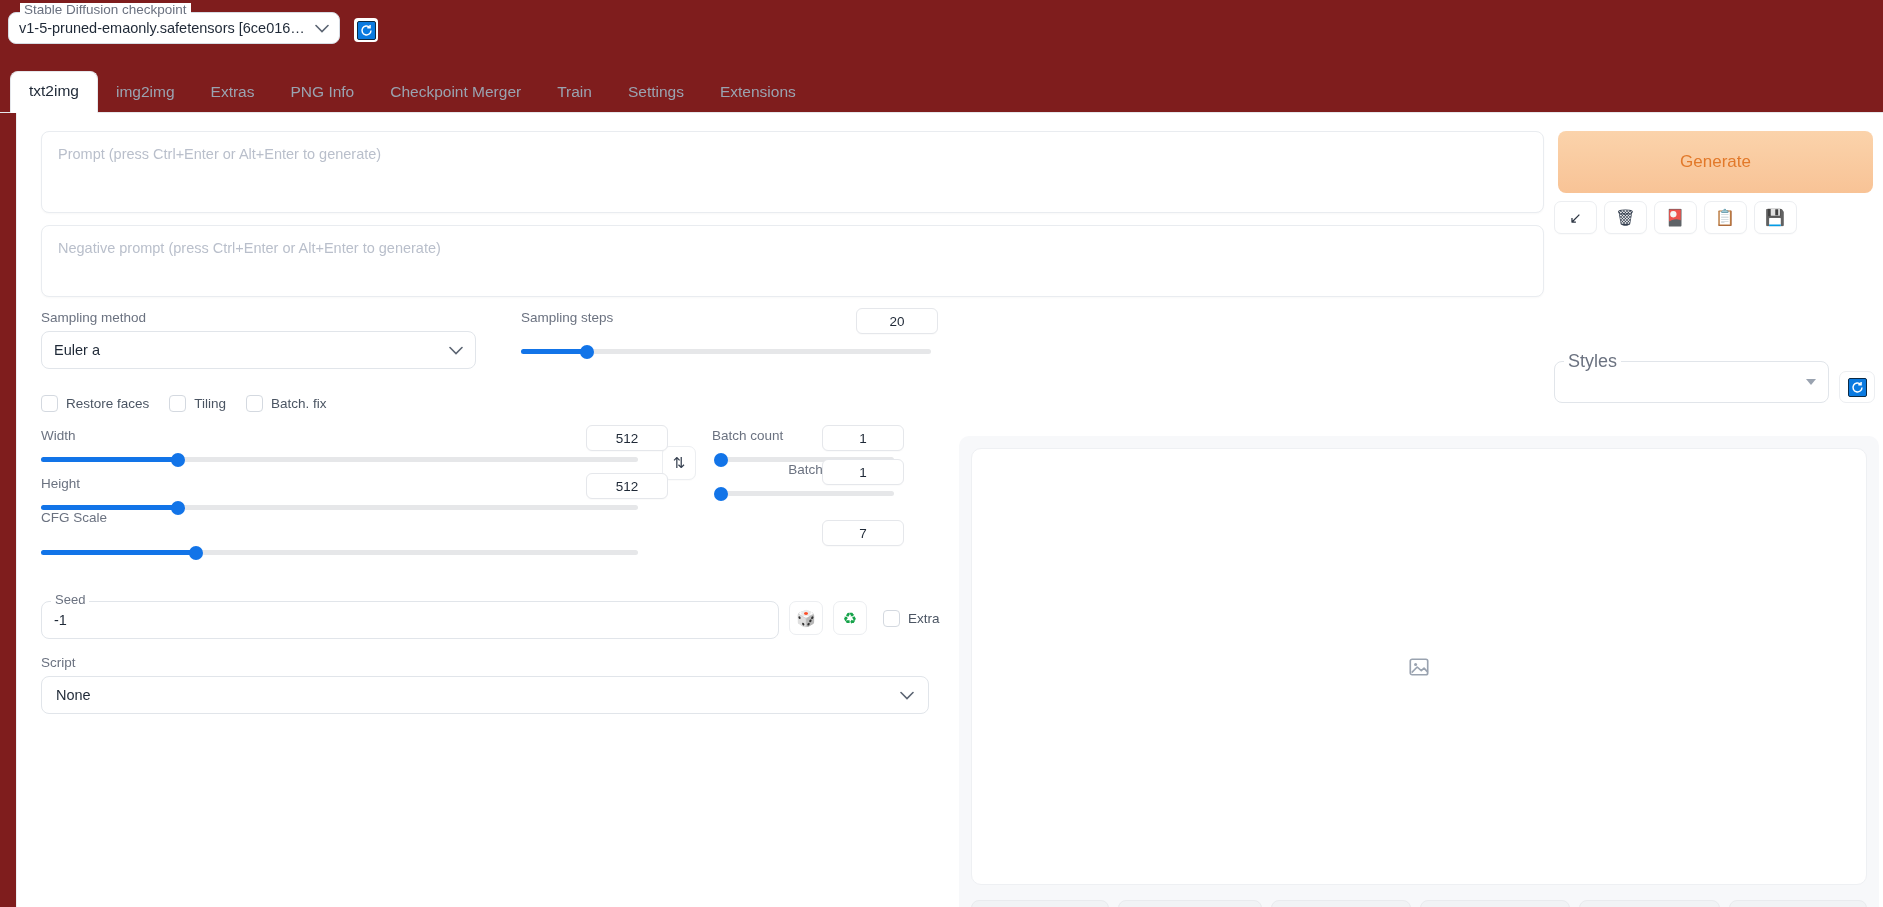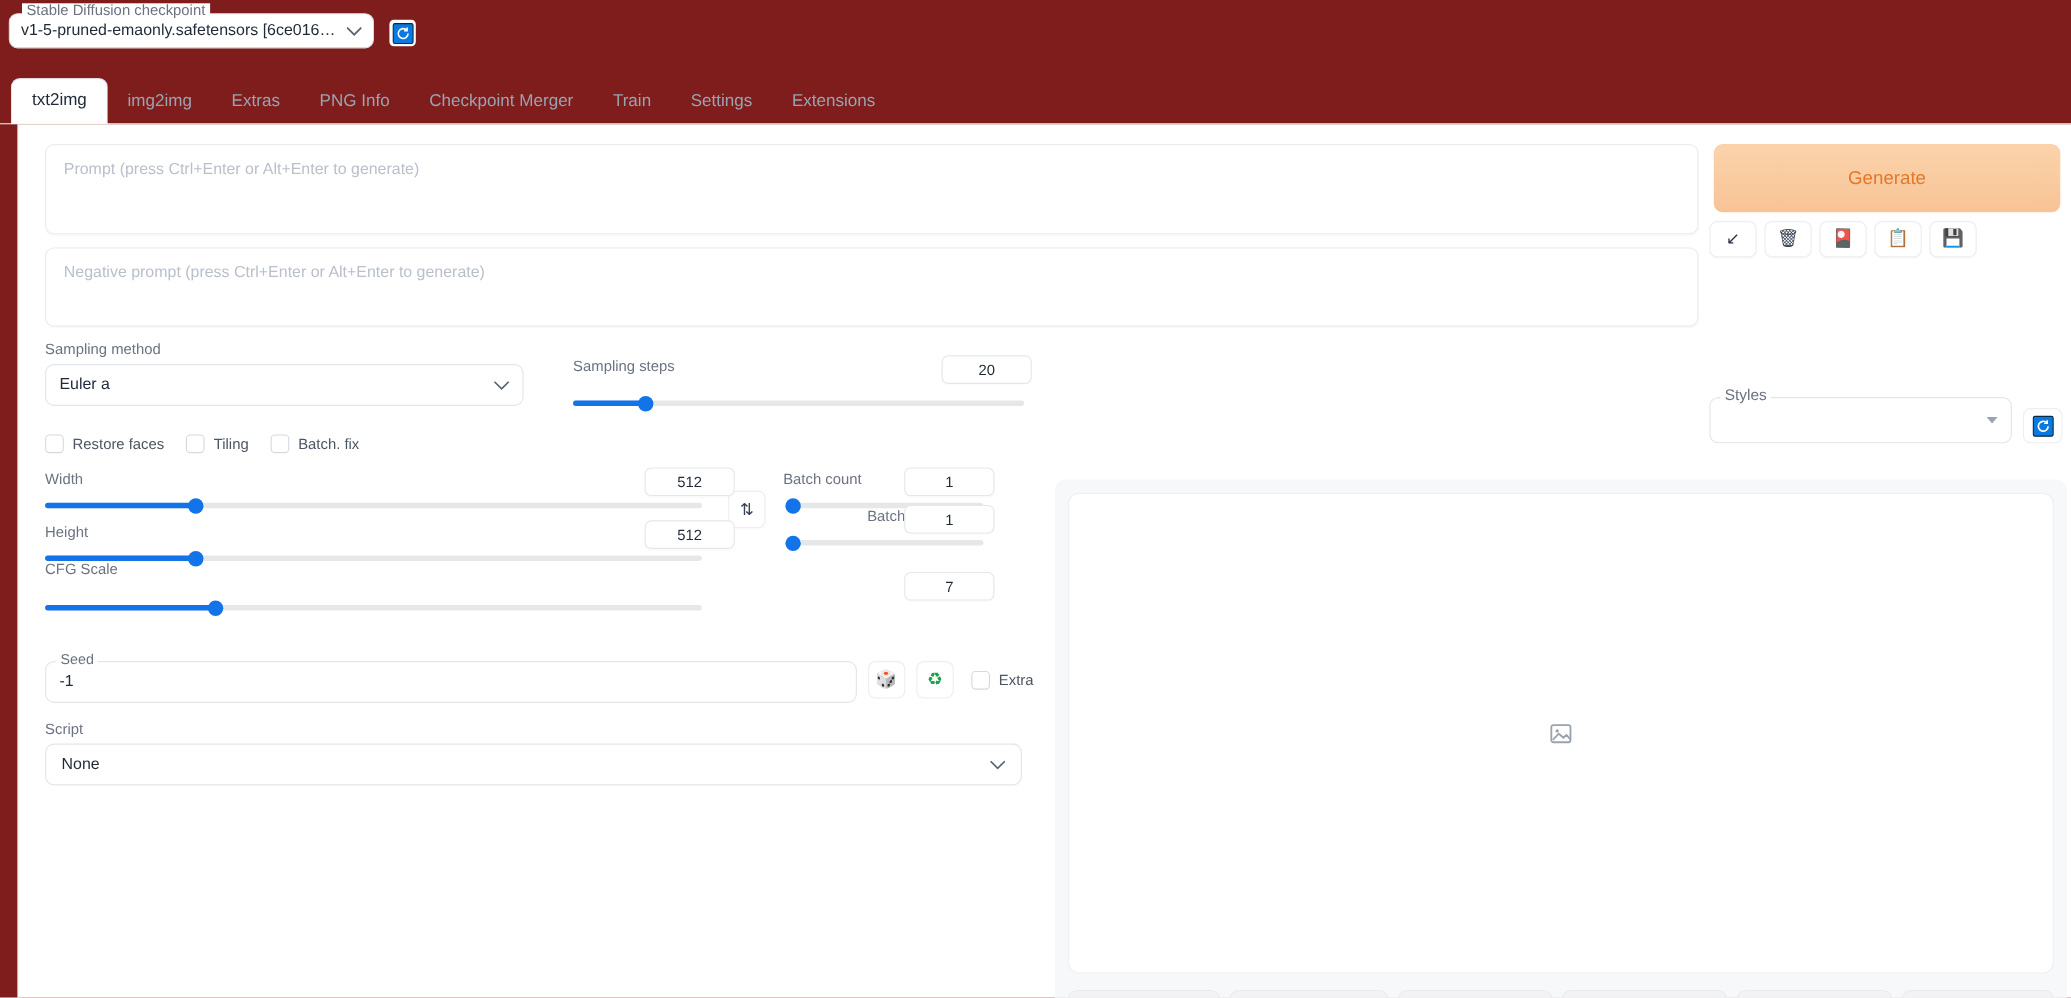--- a/index.html
+++ b/index.html
@@ -137,21 +137,21 @@
     display: flex; align-items: center; justify-content: center;
     cursor: pointer; font-size: 16px; line-height: 1;
     box-shadow: 0 1px 1px rgba(0,0,0,0.02);
   }
 
   
   .styles-wrap { position: absolute; left: 1537px; top: 248px; }
   .styles-legend {
     position: absolute; left: 10px; top: -9px;
     background: #fff; padding: 0 4px;
-    font-size: 14px; color: #6b7280; line-height: 1; z-index: 2;
+    font-size: 18px; color: #6b7280; line-height: 1; z-index: 2;
   }
   .styles-box {
     width: 275px; height: 42px;
     border: 1px solid #e1e5ea; border-radius: 8px;
     background: #fff; position: relative;
   }
   .styles-caret {
     position: absolute; right: 12px; top: 17px;
     width: 0; height: 0;
     border-left: 5px solid transparent;
@@ -369,21 +369,21 @@
       <span class="refresh-glyph">
         <svg width="13" height="13" viewBox="0 0 16 16">
           <path d="M13.5 8a5.5 5.5 0 1 1-1.6-3.9" fill="none" stroke="#fff" stroke-width="1.8"></path>
           <path d="M12.4 1.3v3.4H9" fill="none" stroke="#fff" stroke-width="1.8"></path>
         </svg>
       </span>
     </div>
 
     <div class="settings">
 
-      <div style="display:flex;align-items:flex-end;">
+      <div style="display:flex;">
         <div style="width:480px;">
           <span class="lbl">Sampling method</span>
           <div class="sel-box">
             <span>Euler a</span>
             <span class="caret-down">
               <svg width="14" height="9" viewBox="0 0 14 9">
                   <path d="M1 1.5 L7 7.5 L13 1.5" fill="none" stroke="#5b6472" stroke-width="1.6" stroke-linecap="round"></path>
                 </svg>
             </span>
           </div>

